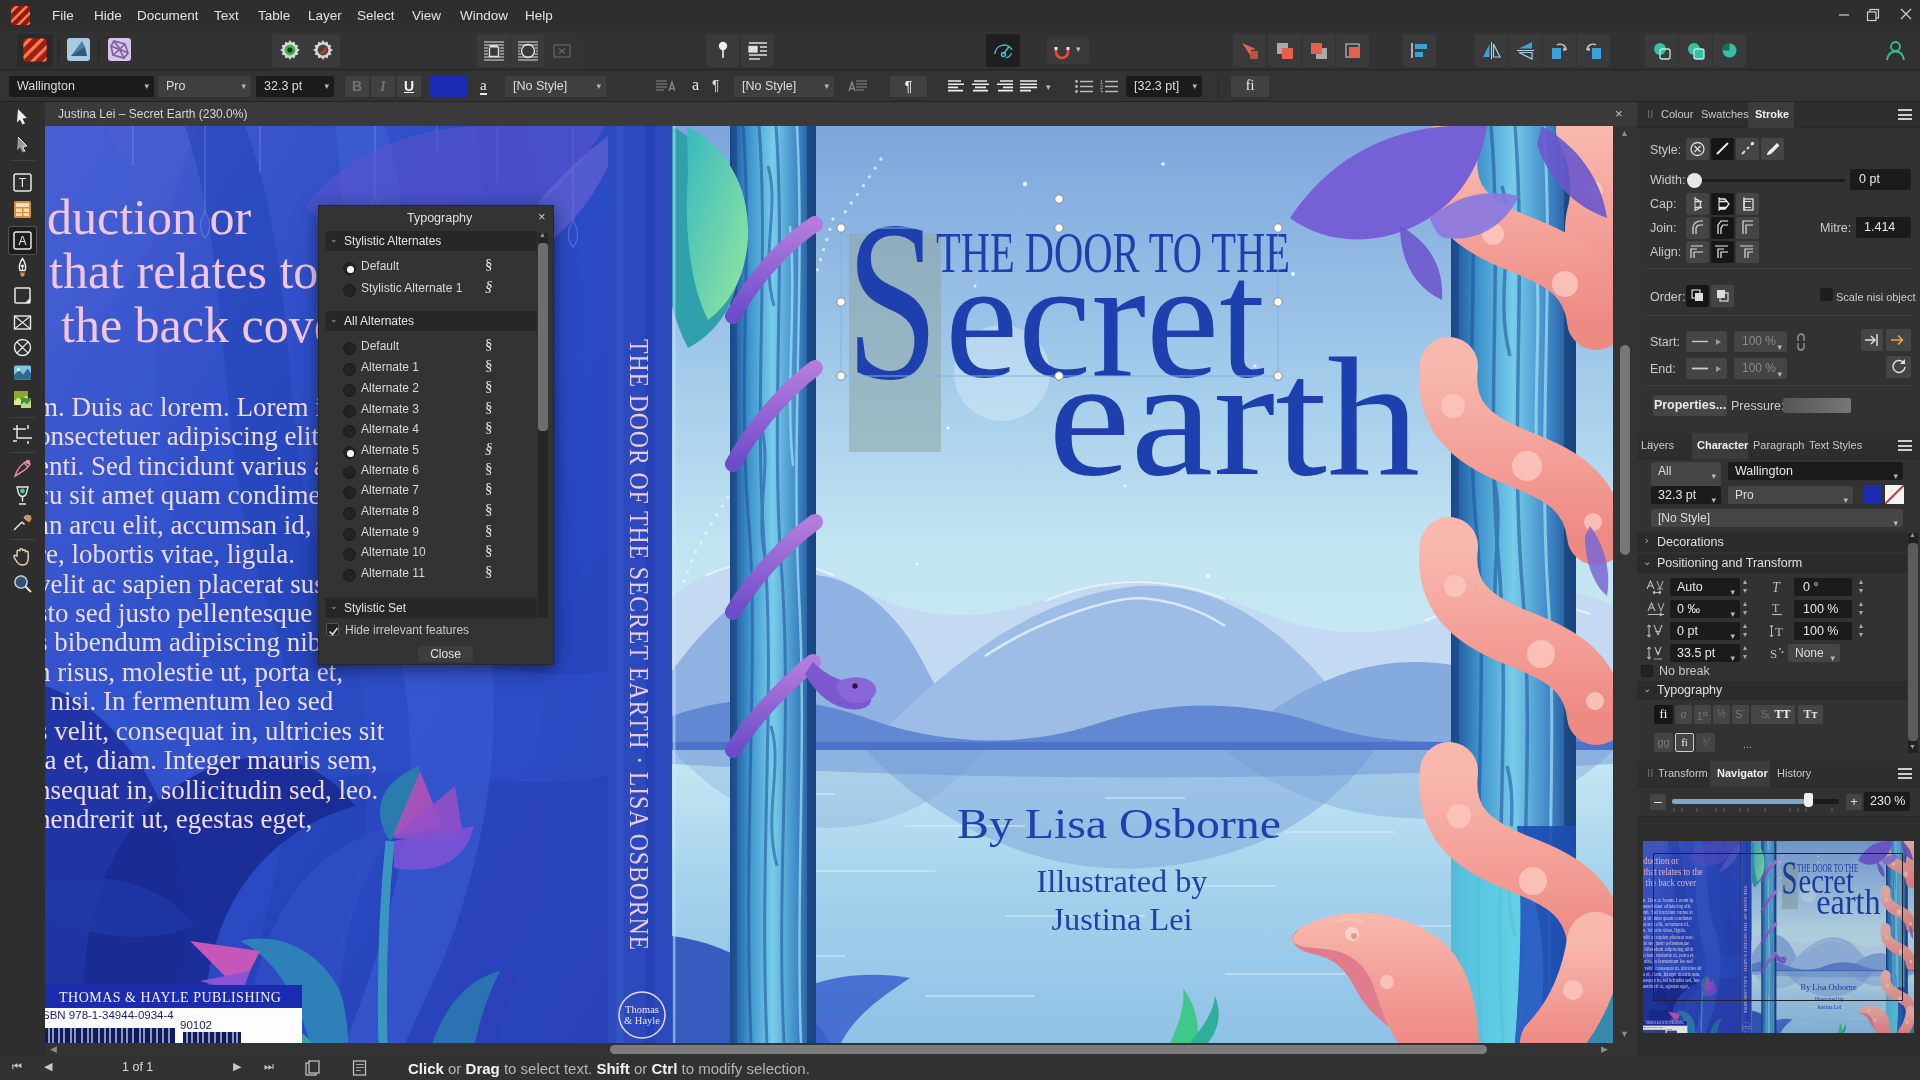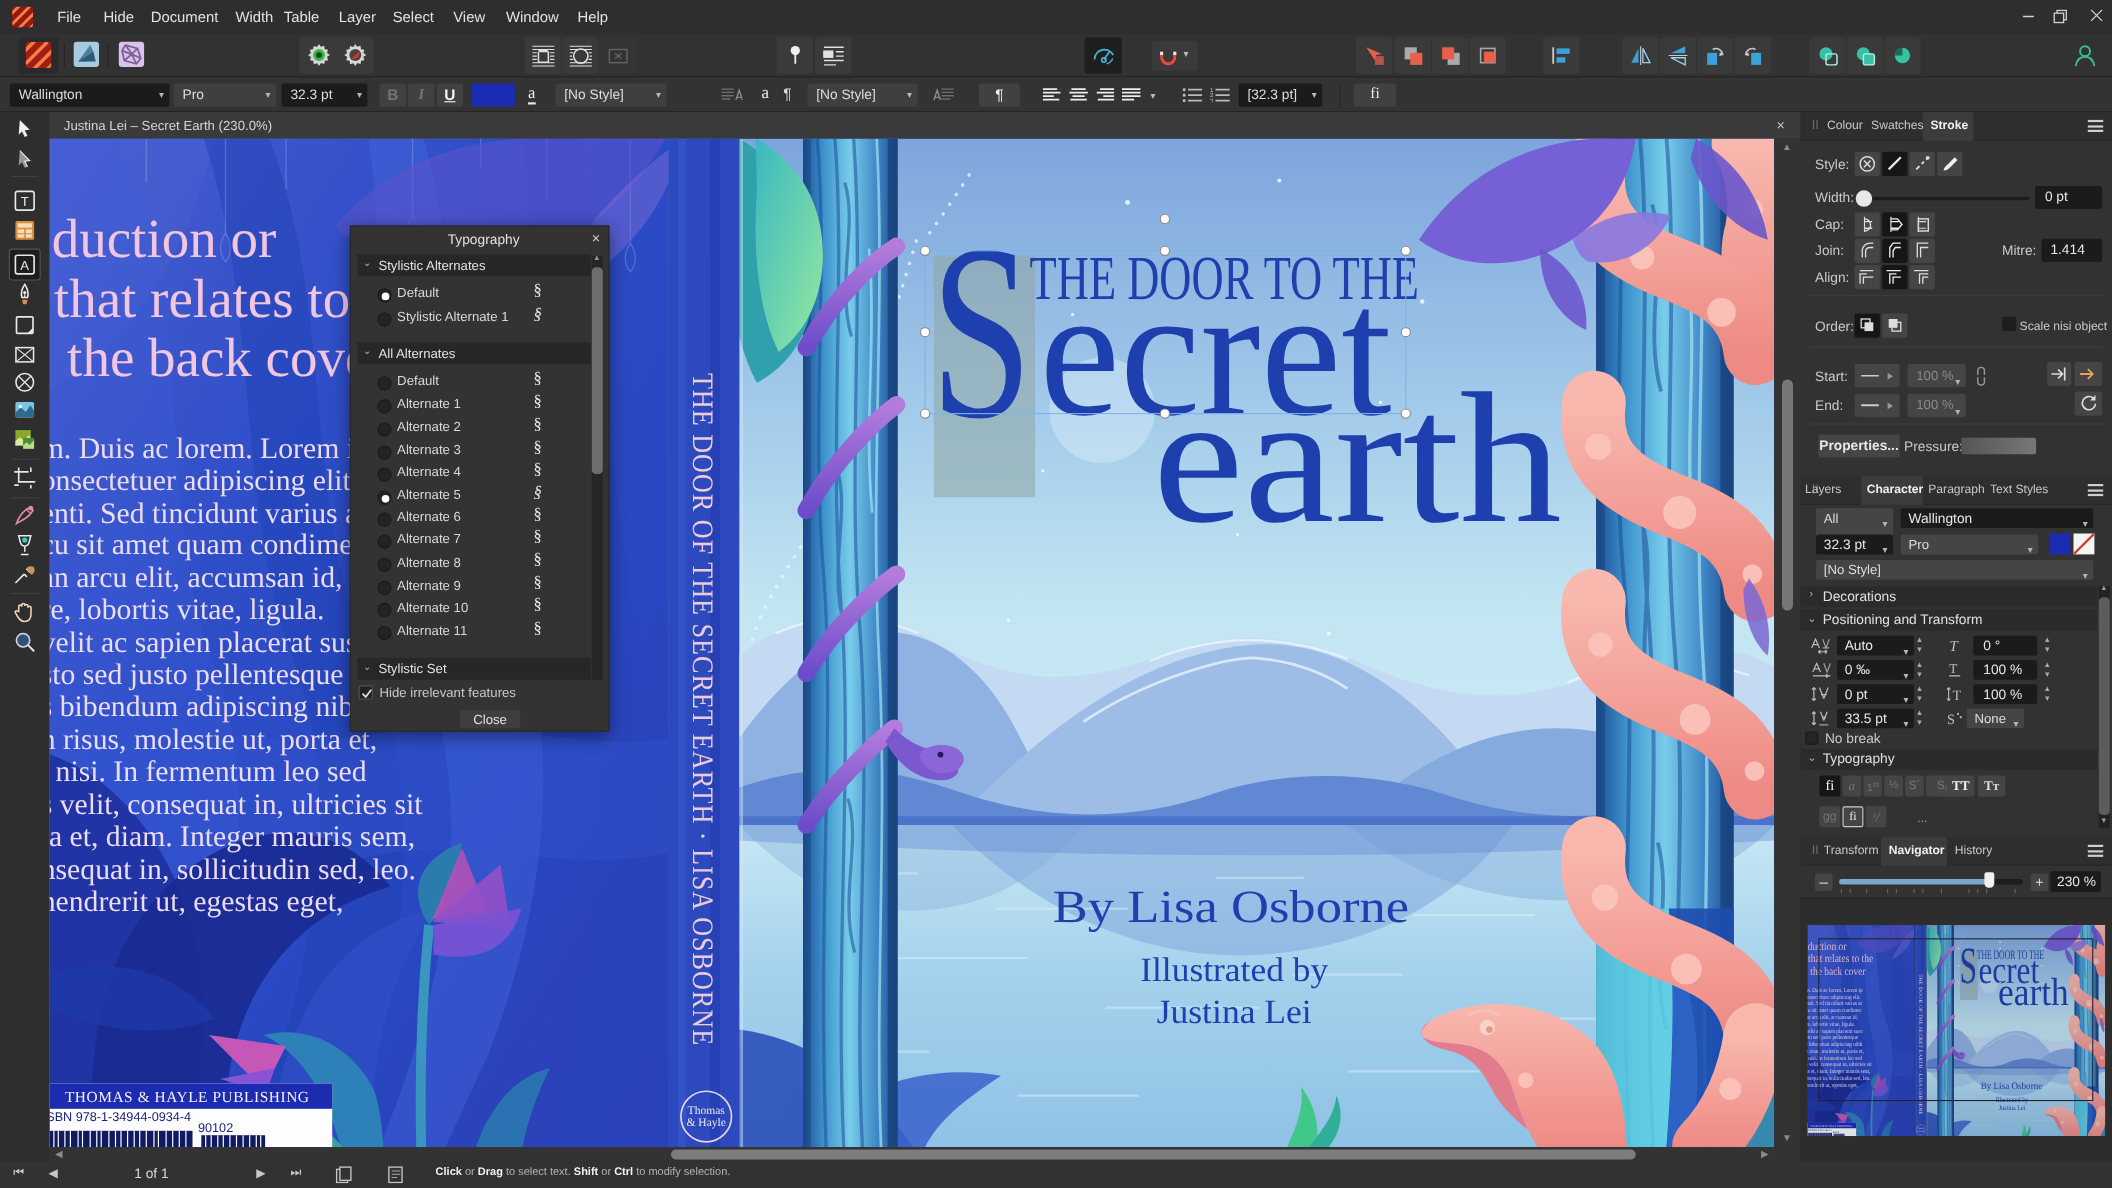--- a/index.html
+++ b/index.html
@@ -63,21 +63,21 @@
             <line x1="-2" y1="10" x2="10" y2="-2"></line>
             <line x1="1" y1="17" x2="17" y2="1"></line>
             <line x1="6" y1="22" x2="22" y2="6"></line>
             <line x1="12" y1="26" x2="26" y2="12"></line>
           </g>
         </g>
       </svg>
     <span class="mi" style="left:52px">File</span>
     <span class="mi" style="left:94px">Hide</span>
     <span class="mi" style="left:137px">Document</span>
-    <span class="mi" style="left:214px">Width</span>
+    <span class="mi" style="left:214px">Text</span>
     <span class="mi" style="left:258px">Table</span>
     <span class="mi" style="left:308px">Layer</span>
     <span class="mi" style="left:357px">Select</span>
     <span class="mi" style="left:412px">View</span>
     <span class="mi" style="left:460px">Window</span>
     <span class="mi" style="left:525px">Help</span>
     <svg class="abs" style="right:8px;top:8px" width="75" height="14" viewBox="0 0 75 14">
         <g stroke="#cfcfcf" stroke-width="1.2" fill="none">
           <line x1="2" y1="7" x2="12" y2="7"></line>
           <rect x="33" y="1.5" width="8.5" height="8.5"></rect>
@@ -1073,15 +1073,15 @@
     <span class="abs" style="left:233px;top:4px;color:#c8c8c8;font-size:11px">▶</span>
     <span class="abs" style="left:264px;top:4px;color:#c8c8c8;font-size:11px">⏭</span>
     <svg class="abs" style="left:305px;top:4px" width="16" height="16" viewBox="0 0 16 16">
         <rect x="1" y="3" width="10" height="12" fill="none" stroke="#c8c8c8" stroke-width="1.2"></rect>
         <rect x="4" y="1" width="10" height="12" fill="#323232" stroke="#c8c8c8" stroke-width="1.2"></rect>
       </svg>
     <svg class="abs" style="left:352px;top:4px" width="15" height="16" viewBox="0 0 15 16">
         <rect x="1.5" y="1" width="12" height="14" fill="none" stroke="#c8c8c8" stroke-width="1.2"></rect>
         <path d="M4 4.5h8M4 7.5h8M4 10.5h5" stroke="#a8a8a8" stroke-width="1"></path>
       </svg>
-    <span class="abs" style="left:396px;top:4px;font-size:10px;color:#b4b4b4"><b style="color:#f2f2f2">Click</b> or <b style="color:#f2f2f2">Drag</b> to select text. <b style="color:#f2f2f2">Shift</b> or <b style="color:#f2f2f2">Ctrl</b> to modify selection.</span>
+    <span class="abs" style="left:408px;top:4px;font-size:15px;color:#b4b4b4"><b style="color:#f2f2f2">Click</b> or <b style="color:#f2f2f2">Drag</b> to select text. <b style="color:#f2f2f2">Shift</b> or <b style="color:#f2f2f2">Ctrl</b> to modify selection.</span>
   </div>
 </div>
 
 </body></html>

